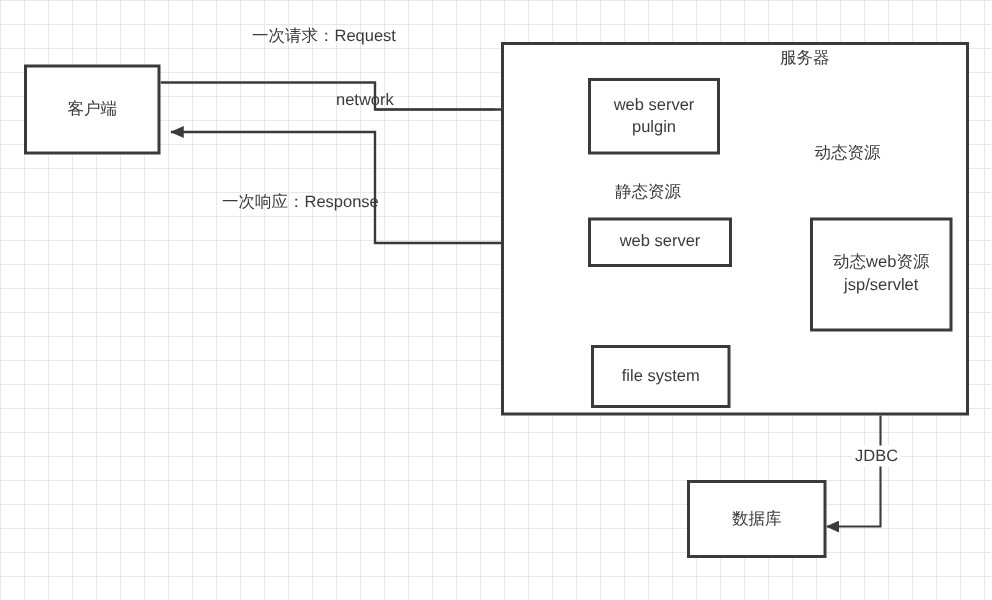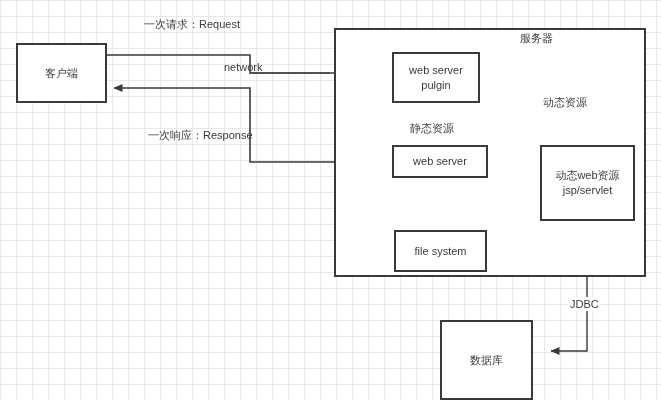--- a/index.html
+++ b/index.html
@@ -115,25 +115,25 @@
 
   <div class="node" style="left:394px; top:220px; width:93px; height:42px;margin-top:10px;">
     <span class="lbl">file system</span>
   </div>
 
   <div class="node" style="left:540px; top:145px; width:95px; height:76px;">
     <span class="lbl">动态web资源
 jsp/servlet</span>
   </div>
 
-  <div class="node" style="left:440px; top:320px; width:93px; height:80px;">
+  <div class="node" style="left:458px; top:320px; width:93px; height:52px;">
     <span class="lbl">数据库</span>
   </div>
 
-  <div class="edge-label" style="left:144px; top:17px;">一次请求：Request</div>
+  <div class="edge-label" style="left:168px; top:17px;">一次请求：Request</div>
 
   <div class="edge-label" style="left:224px; top:60px;">network</div>
 
   <div class="edge-label" style="left:148px; top:128px;">一次响应：Response</div>
 
   <div class="edge-label" style="left:541px; top:95px; background:#ffffff; padding:0 2px;">动态资源</div>
 
   <div class="edge-label" style="left:408px; top:121px; background:#ffffff; padding:0 2px;">静态资源</div>
 
   <div class="edge-label" style="left:568px; top:297px; background:#ffffff; padding:0 2px;">JDBC</div>

